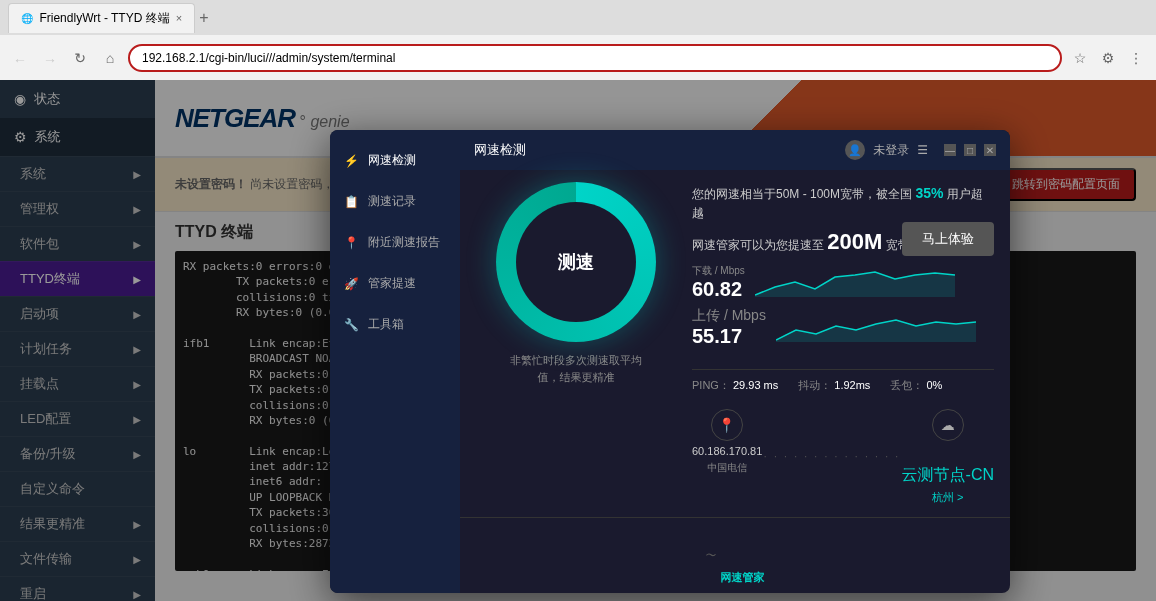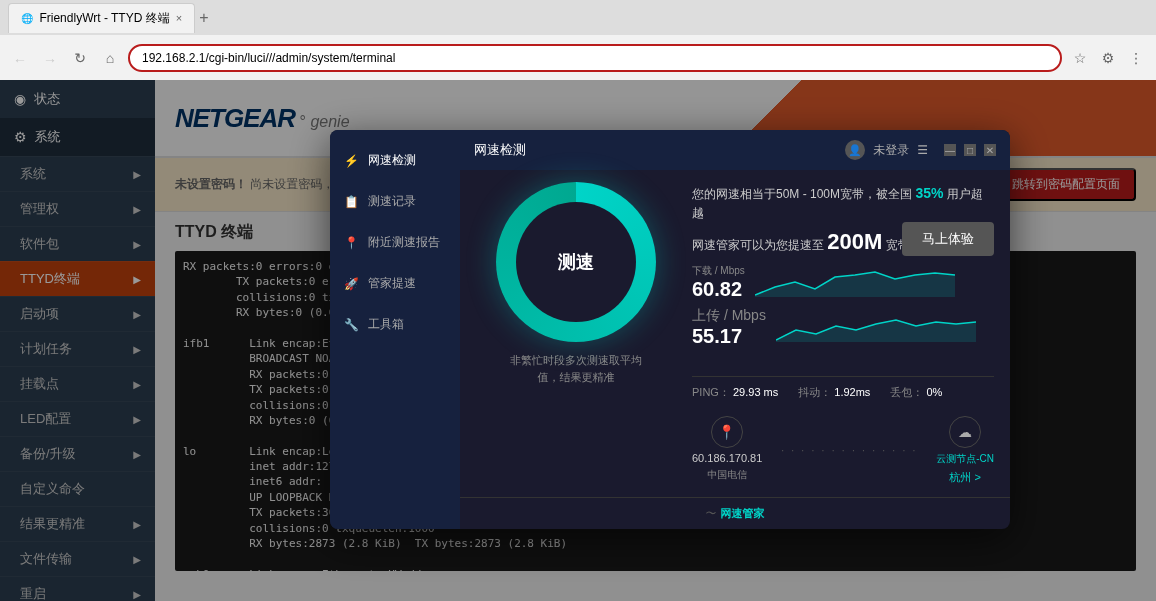--- a/index.html
+++ b/index.html
@@ -77,21 +77,21 @@
       display: flex;
       align-items: center;
       justify-content: space-between;
       padding: 8px 14px 8px 20px;
       font-size: 13px;
       color: #ccc;
       cursor: pointer;
       border-top: 1px solid rgba(255,255,255,0.05);
     }
     .sidebar-item.active {
-      background: #c2410c;
+      background: #4c1d95;
       color: white;
     }
     .sidebar-item .arrow { font-size: 10px; }
     .sidebar-section {
       display: flex;
       align-items: center;
       gap: 8px;
       padding: 10px 14px;
       font-size: 13px;
       color: #fff;
@@ -296,21 +296,21 @@
       overflow: hidden;
     }
     .st-speed-value { font-size: 20px; font-weight: bold; color: white; min-width: 50px; }
 
     
     .st-ping-bar {
       display: flex;
       gap: 20px;
       font-size: 11px;
       color: #888;
-      margin-top: 22px;
+      margin-top: 15px;
       padding-top: 8px;
       border-top: 1px solid #333;
     }
     .st-ping-val { color: white; }
 
     
     .st-location-bar {
       display: flex;
       justify-content: space-between;
       margin-top: 8px;
@@ -338,21 +338,21 @@
       text-align: center;
       padding: 8px;
       color: #555;
       font-size: 11px;
       display: flex;
       align-items: center;
       justify-content: center;
       gap: 4px;
       border-top: 1px solid #333;
     }
-    .st-footer-logo { color: #00d4c8; font-weight: bold; }
+    .st-footer-logo { color: #00d4c8; font-weight: bold; margin-top: 44px; }
 
     
     .st-upgrade-btn {
       background: #555;
       color: white;
       border: none;
       padding: 8px 20px;
       border-radius: 4px;
       font-size: 13px;
       cursor: pointer;
@@ -629,21 +629,21 @@
 
         <div class="st-location-bar">
           <div class="st-location-item">
             <div class="st-loc-icon">📍</div>
             <div class="st-loc-ip">60.186.170.81</div>
             <div class="st-loc-isp">中国电信</div>
           </div>
           <div class="st-loc-dots">· · · · · · · · · · · · · ·</div>
           <div class="st-location-item">
             <div class="st-loc-icon">☁</div>
-            <div style="font-size:10px; color:#00d4c8;">云测节点-CN</div>
+            <div style="font-size:16px; color:#00d4c8;margin-top:20px;">云测节点-CN</div>
             <div style="font-size:11px; color:#00d4c8; cursor:pointer;">杭州 &gt;</div>
           </div>
         </div>
       </div>
     </div>
 
     <div class="st-footer">
       <span>〜</span>
       <span class="st-footer-logo">网速管家</span>
     </div>

